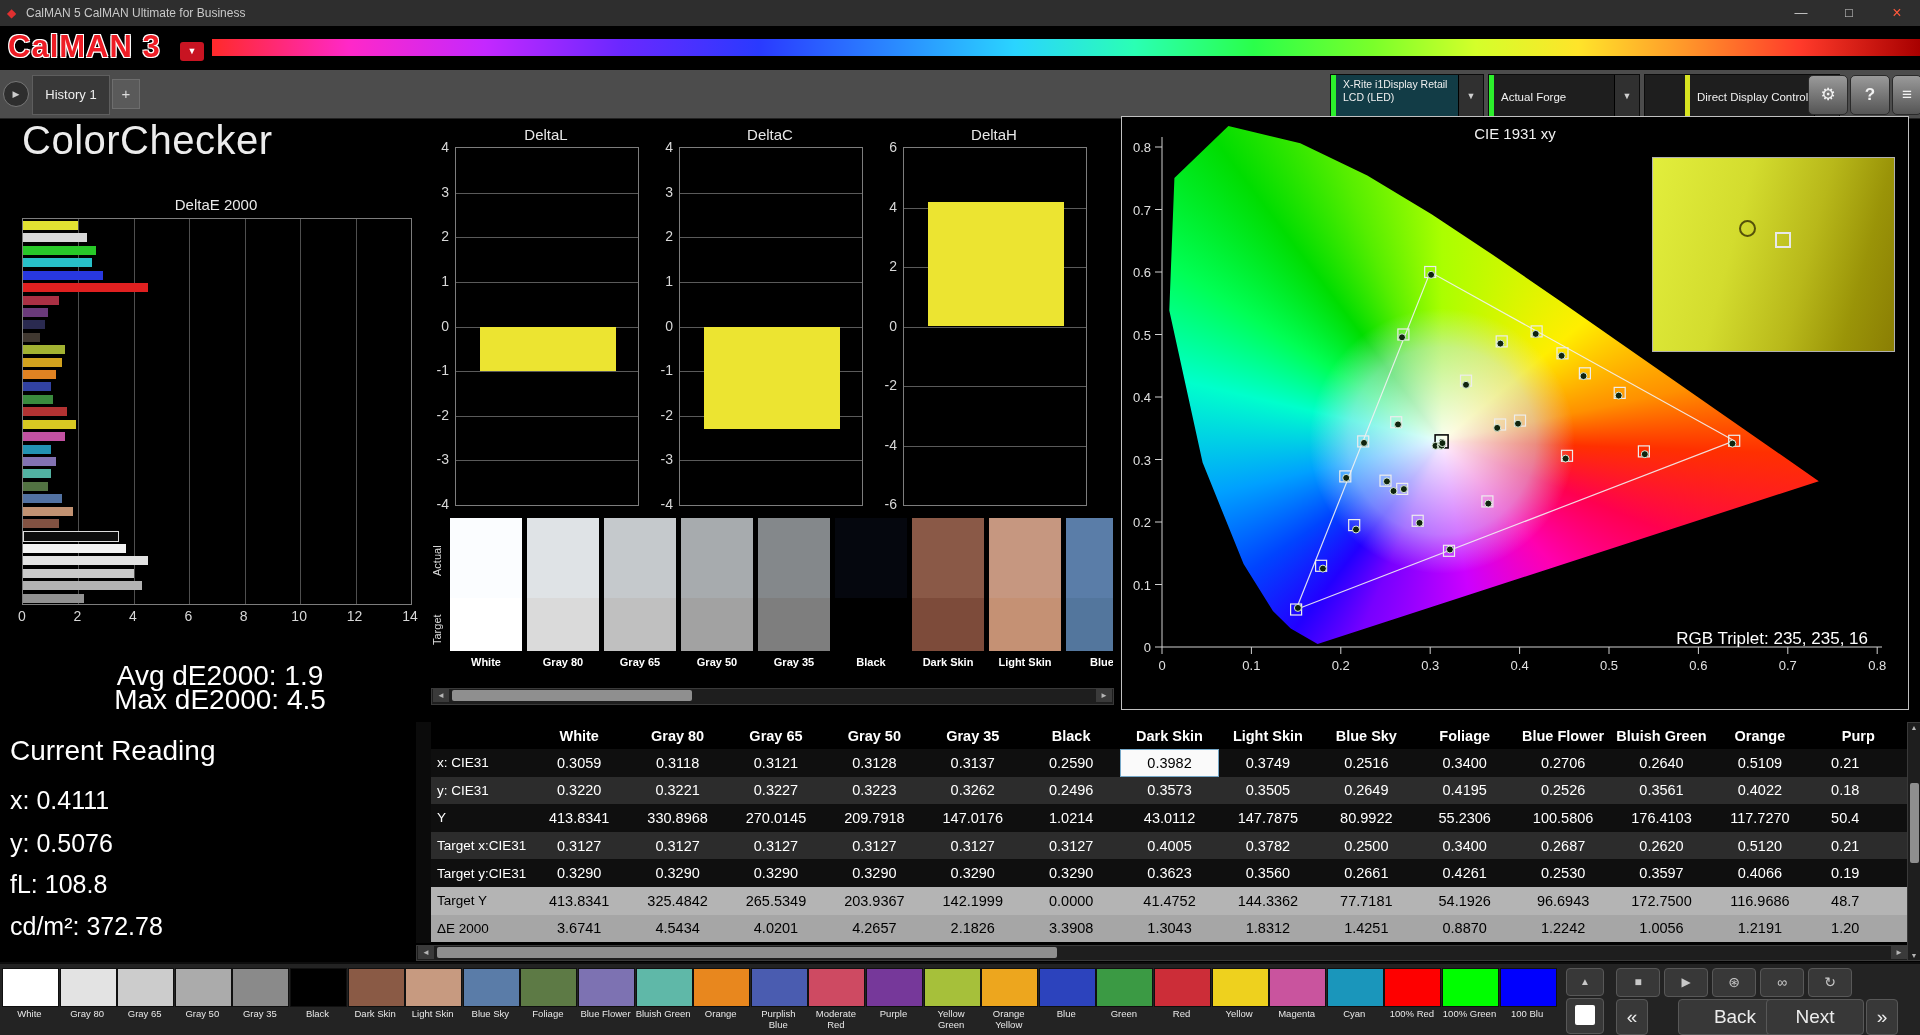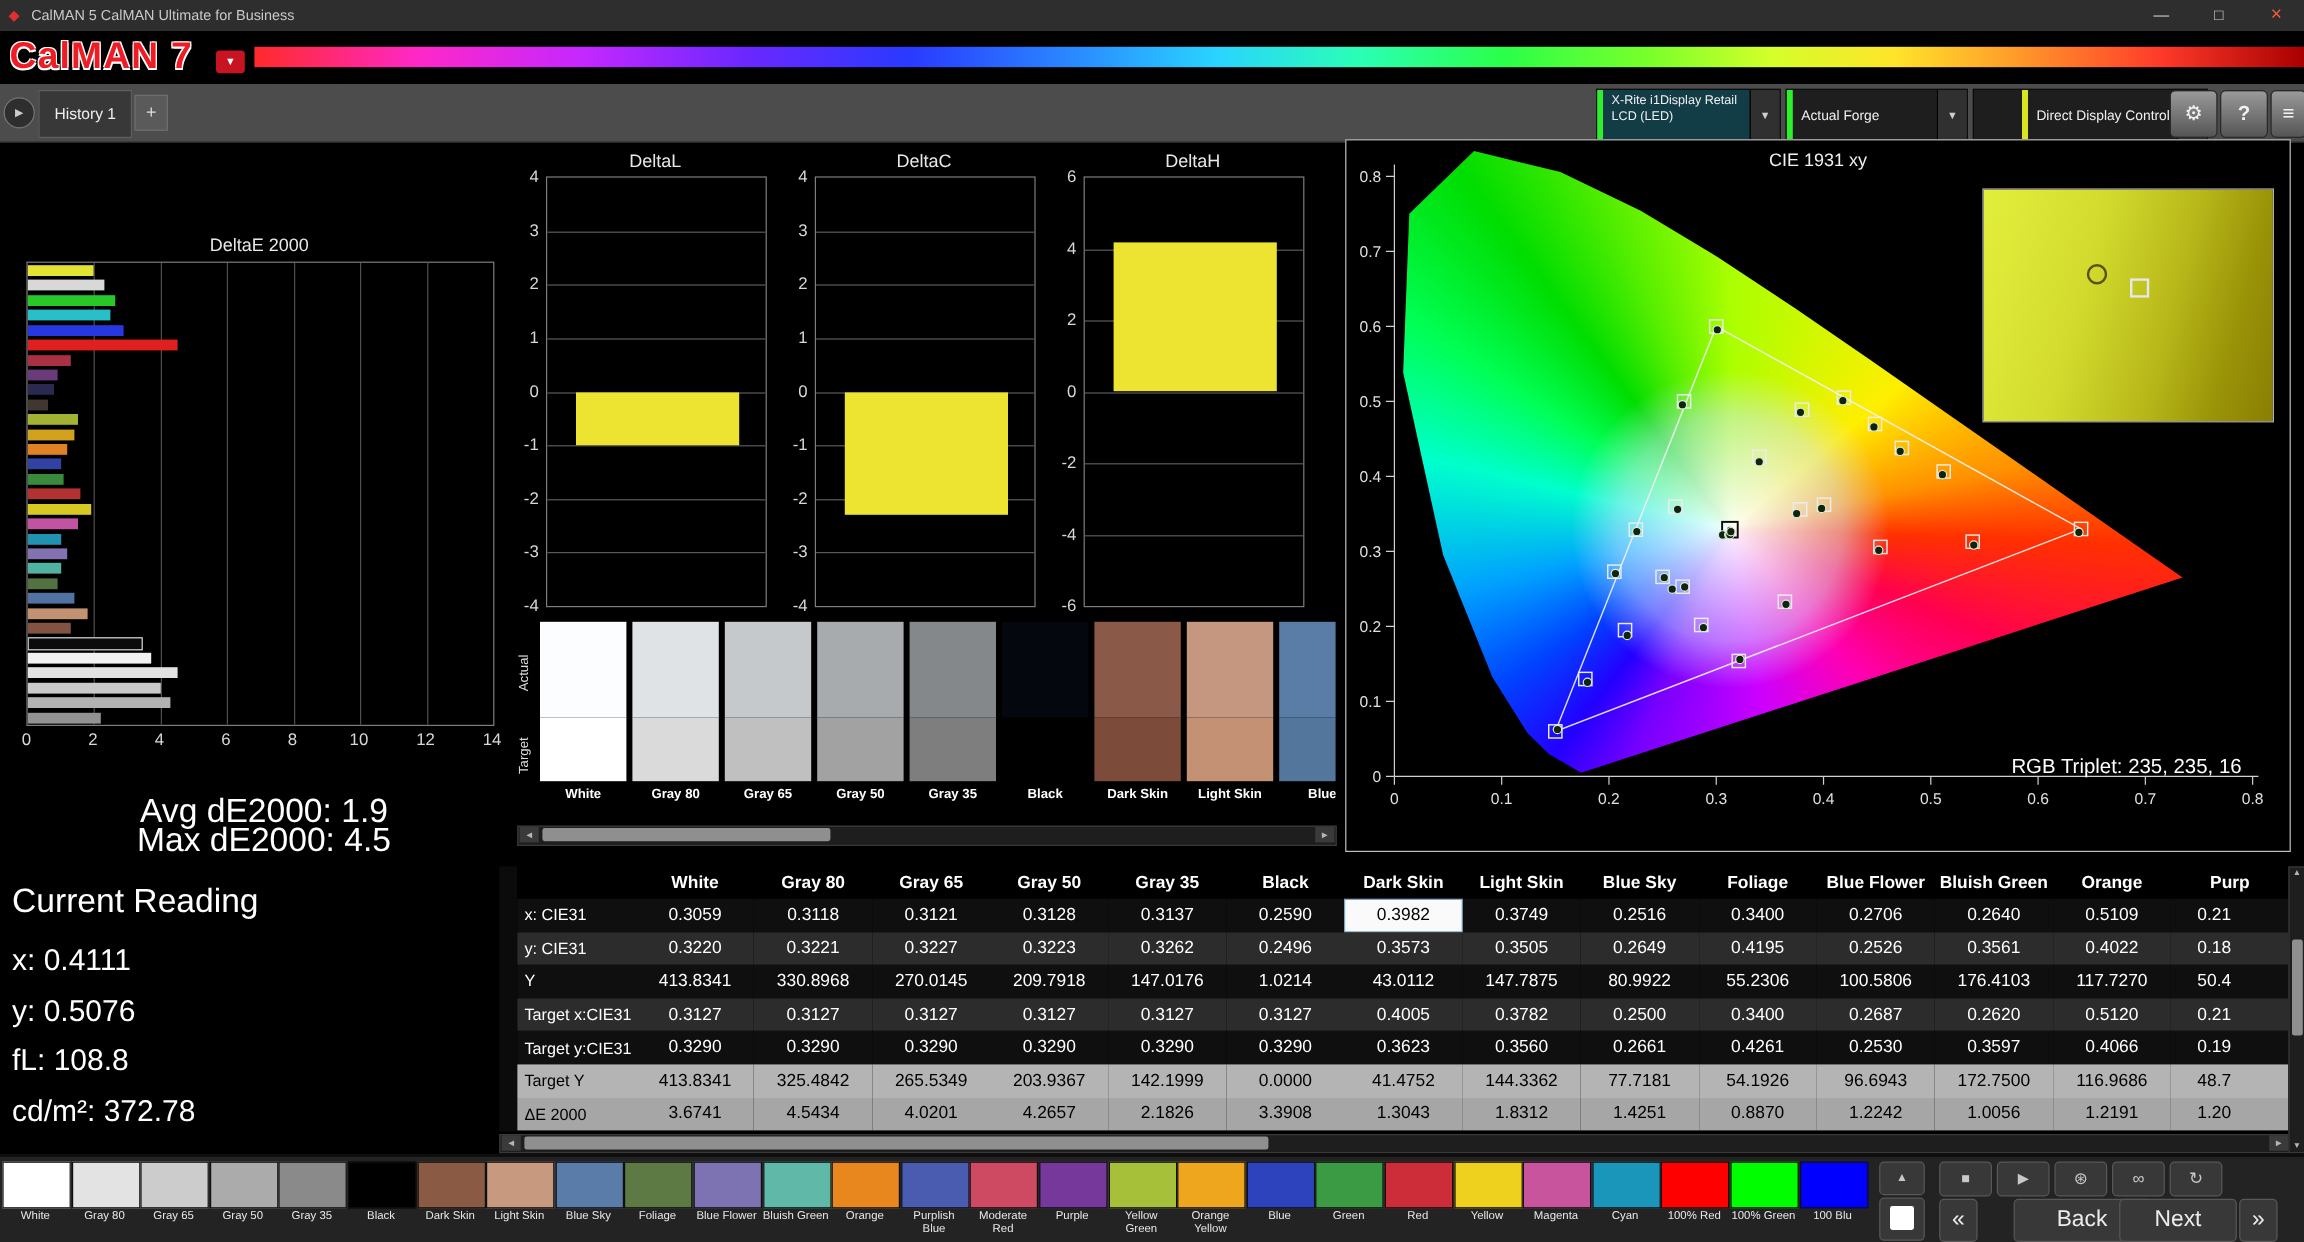--- a/index.html
+++ b/index.html
@@ -117,21 +117,21 @@
 
   <div class="abs" id="titlebar">
     <span class="abs" id="title-icon">◆</span>
     <span class="abs" id="title-text">CalMAN 5 CalMAN Ultimate for Business</span>
     <div class="abs winbtn" style="left:1778px;">—</div>
     <div class="abs winbtn" style="left:1826px;">□</div>
     <div class="abs winbtn" style="left:1874px;color:#ff5a3c;font-size:16px;">×</div>
   </div>
 
   <div class="abs" id="logobar">
-    <span class="abs" id="logo-text">CalMAN 7</span>
+    <span class="abs" id="logo-text">CalMAN 3</span>
     <div class="abs" id="logo-arrow"><span>▼</span></div>
     <div class="abs" id="rainbow"></div>
   </div>
 
   <div class="abs" id="tabbar">
     <div class="abs" id="histnav"><span>▶</span></div>
     <div class="abs" id="histtab">History 1</div>
     <div class="abs" id="addtab">+</div>
 
     <div class="abs dd" style="left:1330px;width:152px;">
@@ -153,20 +153,21 @@
       <div class="accent" style="background:#d8e420;"></div>
       <div class="ddtext mid">Direct Display Control</div>
       <div class="ddarrow">▼</div>
     </div>
 
     <div class="abs roundbtn" style="left:1808px;"><span>⚙</span></div>
     <div class="abs roundbtn" style="left:1850px;font-weight:bold;">?</div>
     <div class="abs roundbtn" style="left:1892px;width:28px;"><span>≡</span></div>
   </div>
 
+  <div class="abs" id="cc-title">ColorChecker</div>
   <div class="abs" id="deltae-title">DeltaE 2000</div>
   <div class="abs" id="deltae-plot">
       <div class="degrid" style="left: 55.4286px;"></div>
       <div class="degrid" style="left: 110.857px;"></div>
       <div class="degrid" style="left: 166.286px;"></div>
       <div class="degrid" style="left: 221.714px;"></div>
       <div class="degrid" style="left: 277.143px;"></div>
       <div class="degrid" style="left: 332.571px;"></div>
       <div class="debar" style="top: 2px; width: 55.4286px; background: rgb(226, 226, 50);"></div>
       <div class="debar" style="top: 14.4194px; width: 63.7429px; background: rgb(216, 216, 216);"></div>

